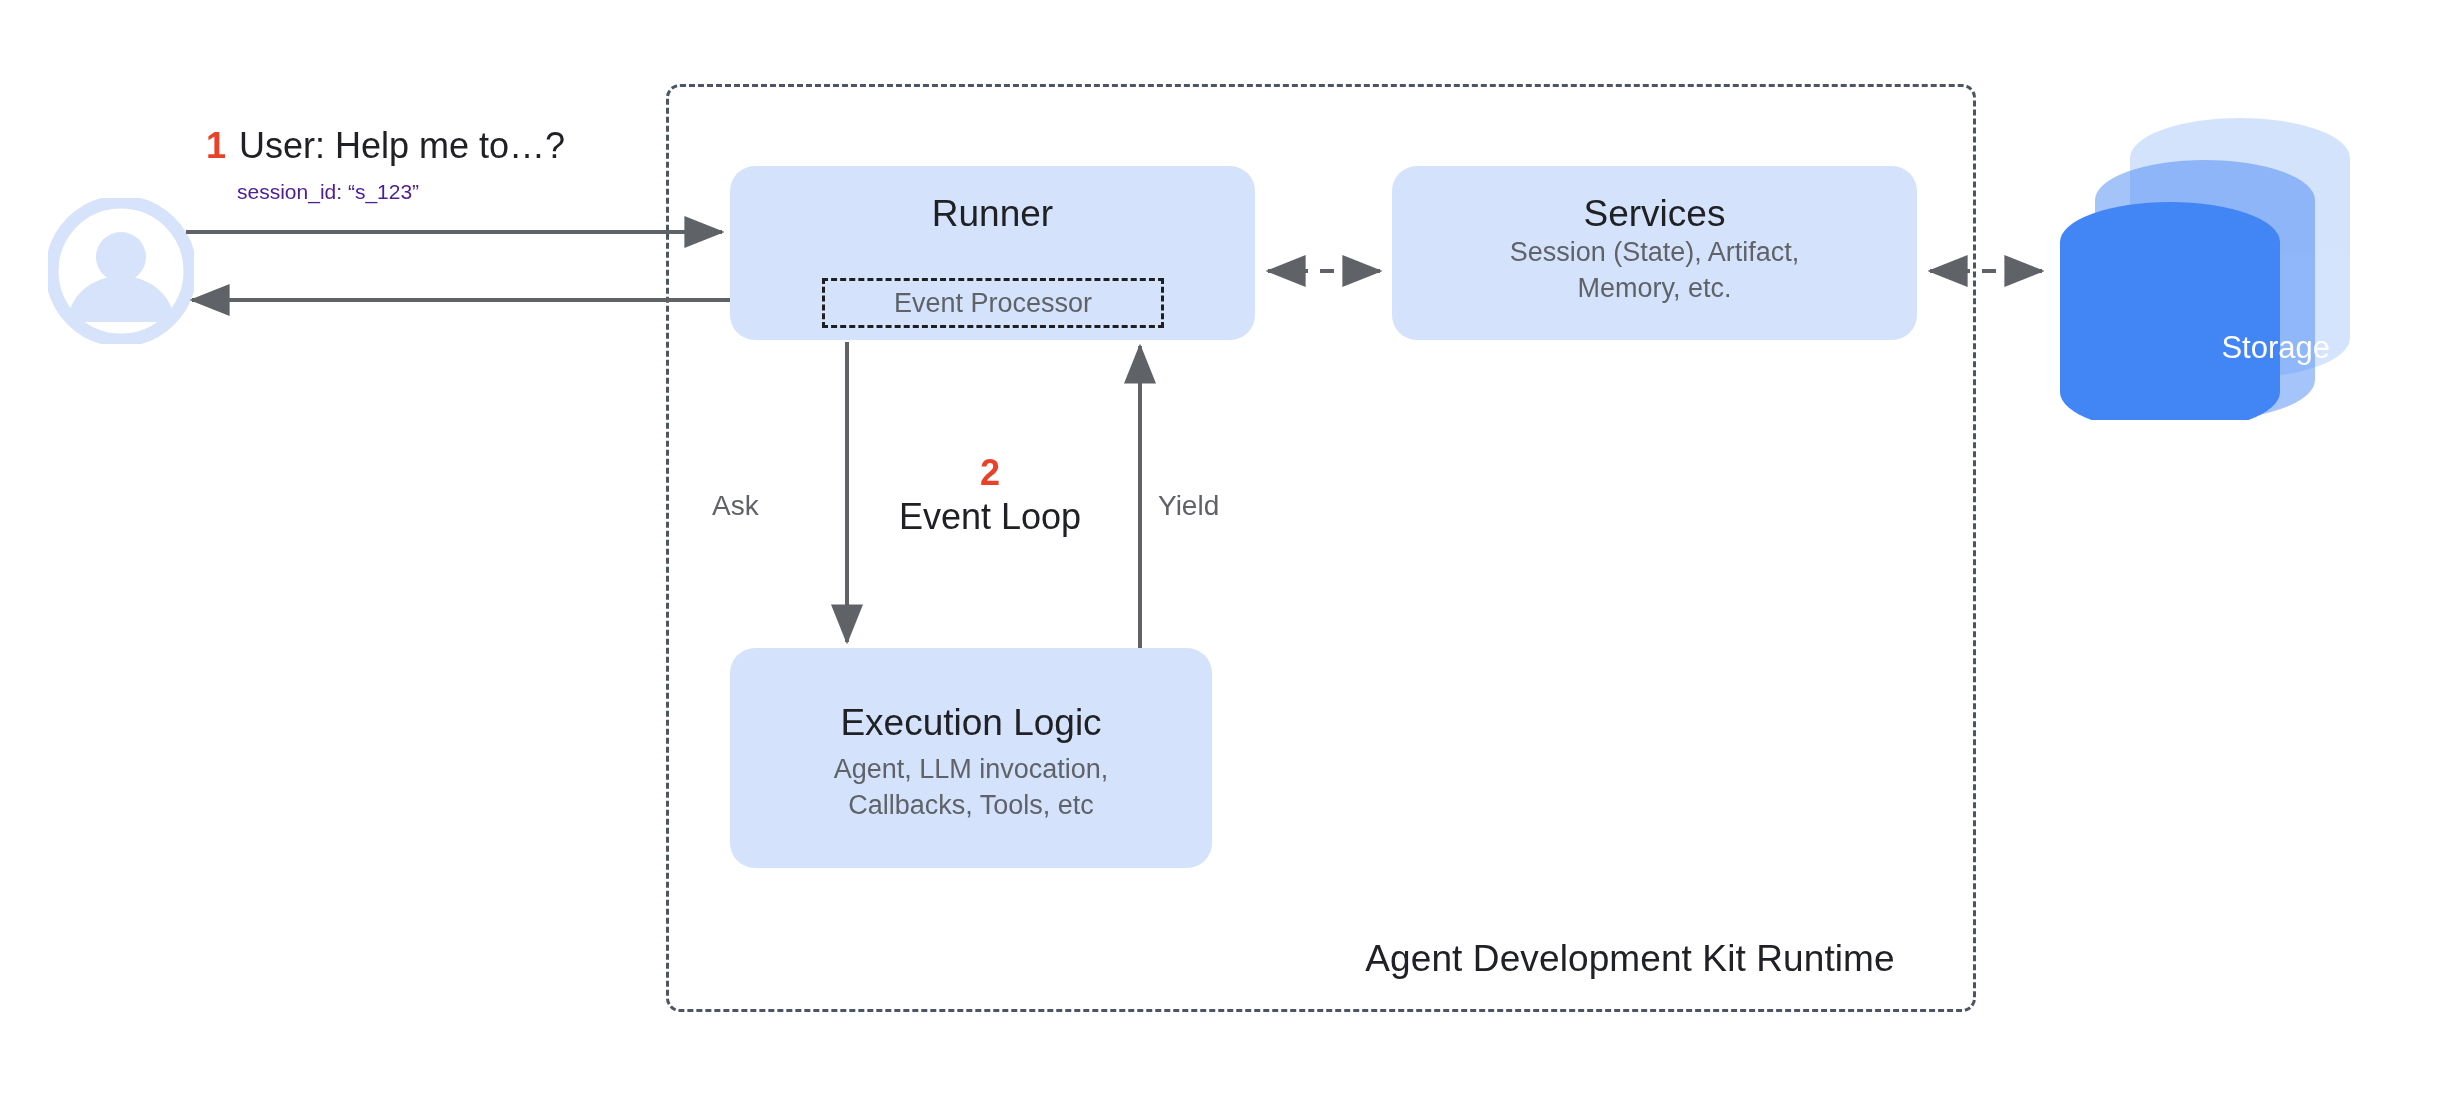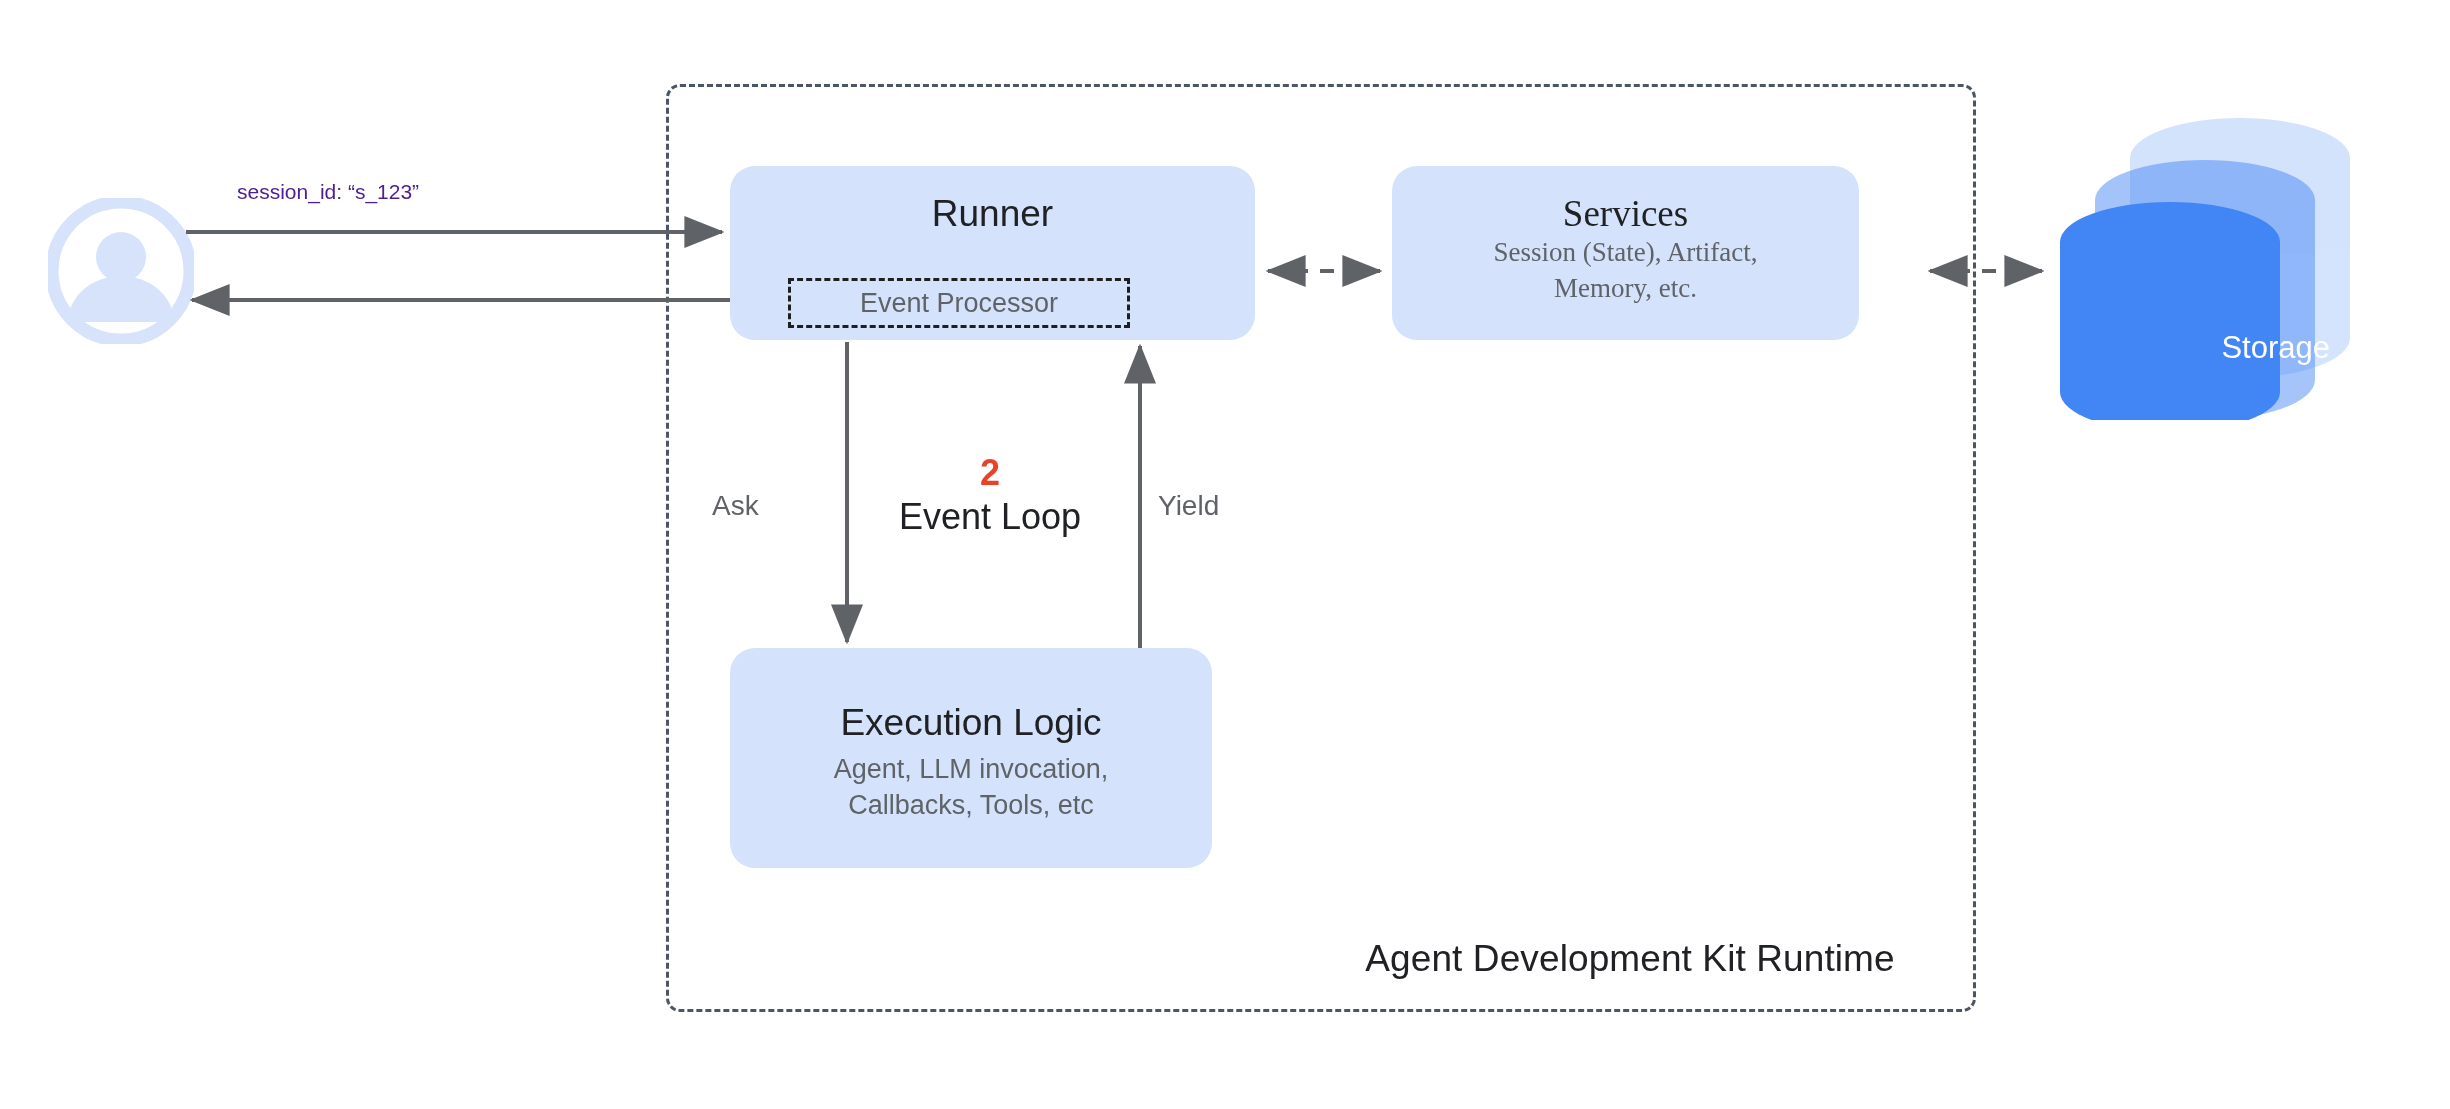--- a/index.html
+++ b/index.html
@@ -60,29 +60,29 @@
   }
   .node-sub {
     font-size: 27px;
     color: #5f6368;
     line-height: 1.33;
     text-align: center;
     white-space: pre-line;
   }
 
   #runner-box   { left: 730px;  top: 166px; width: 525px; height: 174px; padding-top: 28px; }
-  #services-box { left: 1392px; top: 166px; width: 467px; height: 174px; padding-top: 28px; font-family: Liberation Serif, serif; }
+  #services-box { left: 1392px; top: 166px; width: 525px; height: 174px; padding-top: 28px; }
   #exec-box     { left: 730px;  top: 648px; width: 482px; height: 220px; padding-top: 55px; }
   #exec-box .node-sub { margin-top: 8px; }
   #services-box .node-sub { margin-top: 0; }
 
   
   .event-processor {
     position: absolute;
-    left: 788px;
+    left: 822px;
     top: 278px;
     width: 342px;
     height: 50px;
     border: 3px dashed #1f1f1f;
     box-sizing: border-box;
     display: flex;
     align-items: center;
     justify-content: center;
     font-size: 27px;
     color: #5f6368;
@@ -179,20 +179,23 @@
   <div class="runtime-label">Agent Development Kit Runtime</div>
 
   <div class="avatar">
     <svg viewBox="0 0 146 146" width="146" height="146">
       <circle cx="73" cy="73" r="69" fill="none" stroke="#d6e3fb" stroke-width="13"></circle>
       <circle cx="73" cy="59" r="25" fill="#d6e3fb"></circle>
       <path d="M 20 124 A 53 46 0 0 1 126 124 Z" fill="#d6e3fb"></path>
     </svg>
   </div>
 
+  <div class="callout" id="callout-1">
+    <span class="step-num">1</span><span>User: Help me to…?</span>
+  </div>
   <div id="callout-1-sub">session_id: “s_123”</div>
 
 
   <div class="node" id="runner-box">
     <div class="node-title">Runner</div>
   </div>
   <div class="event-processor">
     <span>Event Processor</span>
   </div>
 

